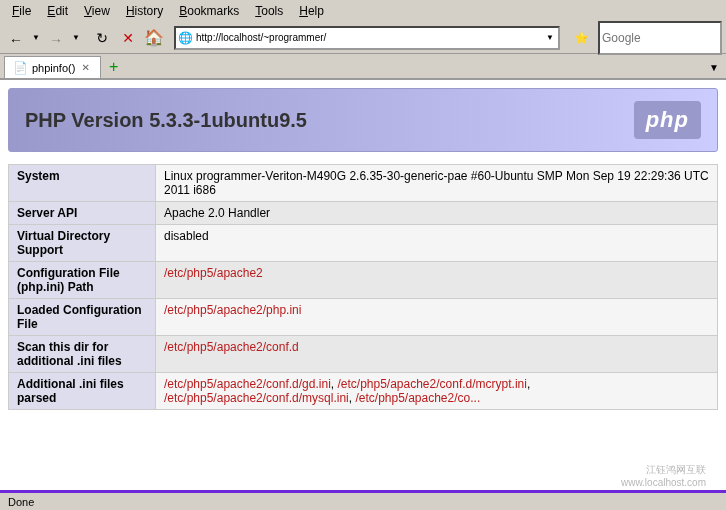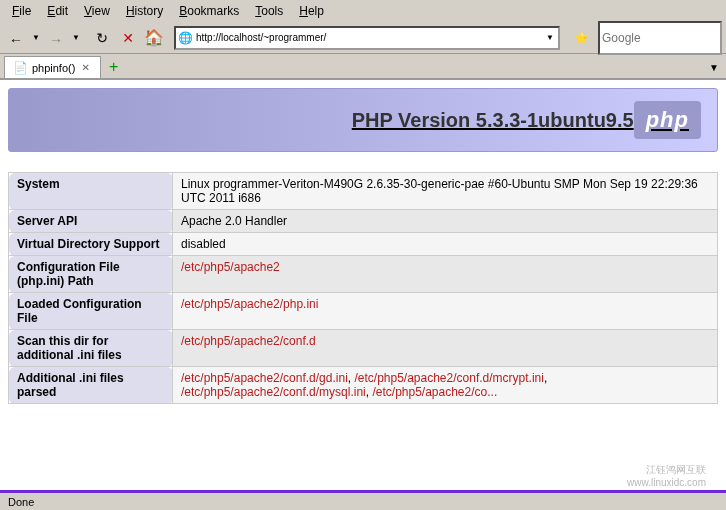--- a/index.html
+++ b/index.html
@@ -154,23 +154,22 @@
       padding: 8px;
       min-width: 600px;
     }
     .php-header {
       background: linear-gradient(to right, #9999cc, #ccccff);
       border: 1px solid #9999cc;
       border-radius: 3px;
       padding: 12px 16px;
       display: flex;
       align-items: center;
-      justify-content: flex-end;
-      margin-bottom: 20px;
-      text-decoration: underline;
+      justify-content: space-between;
+      margin-bottom: 12px;
     }
     .php-version-text {
       font-size: 20px;
       font-weight: bold;
       color: #333;
       font-family: Arial, sans-serif;
     }
     .php-logo {
       background: #9999cc;
       border-radius: 4px;
@@ -193,23 +192,22 @@
     }
     .phpinfo-table tr:nth-child(even) td { background: #e8e8e8; }
     .phpinfo-table tr:nth-child(odd) td { background: #f5f5f5; }
     .phpinfo-table td {
       padding: 4px 8px;
       border: 1px solid #ccc;
       vertical-align: top;
     }
     .phpinfo-table td:first-child {
       font-weight: bold;
-      width: 164px;
+      width: 147px;
       background: #dde !important;
-      border-radius: 6px;
     }
     .link-text { color: #b91c1c; }
 
     
     .statusbar {
       height: 20px;
       background: #d4d0c8;
       border-top: 3px solid #6d28d9;
       display: flex;
       align-items: center;
@@ -317,14 +315,14 @@
     </table>
   </div>
 </div>
 
 <div class="statusbar">
   <div class="status-left">Done</div>
 </div>
 
 <div class="status-watermark">
   <div>江钰鸿网互联</div>
-  <div>www.linuxidc.com</div>
+  <div>www.localhost.com</div>
 </div>
 
 </body></html>

